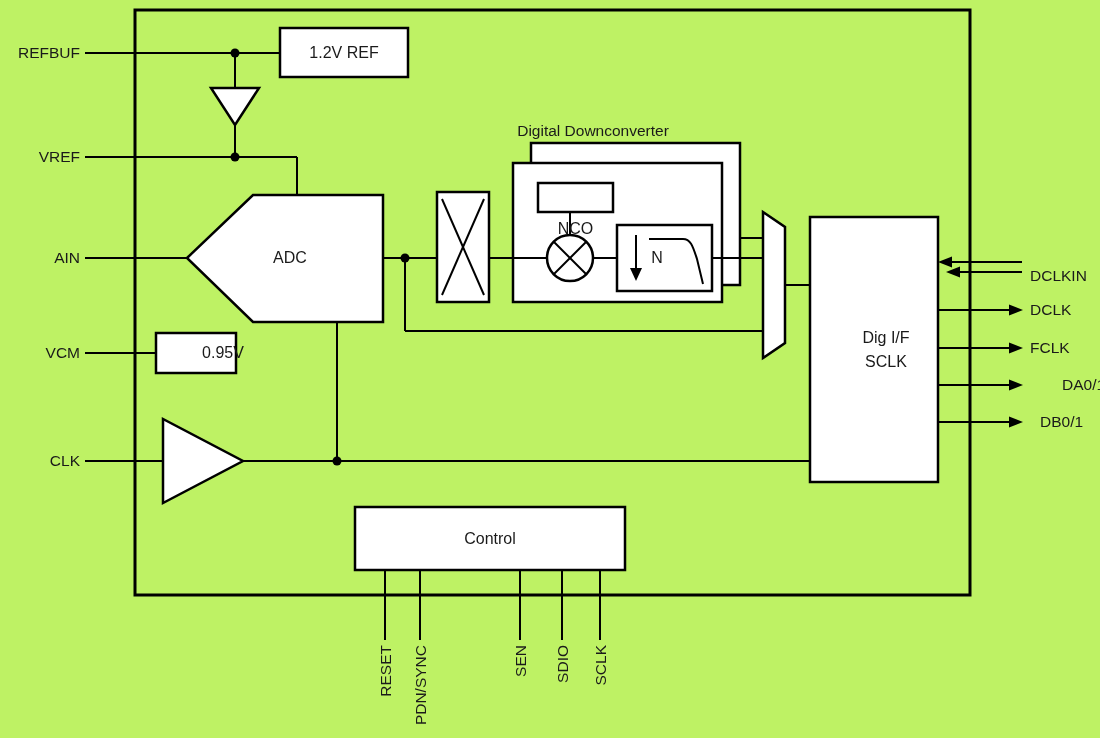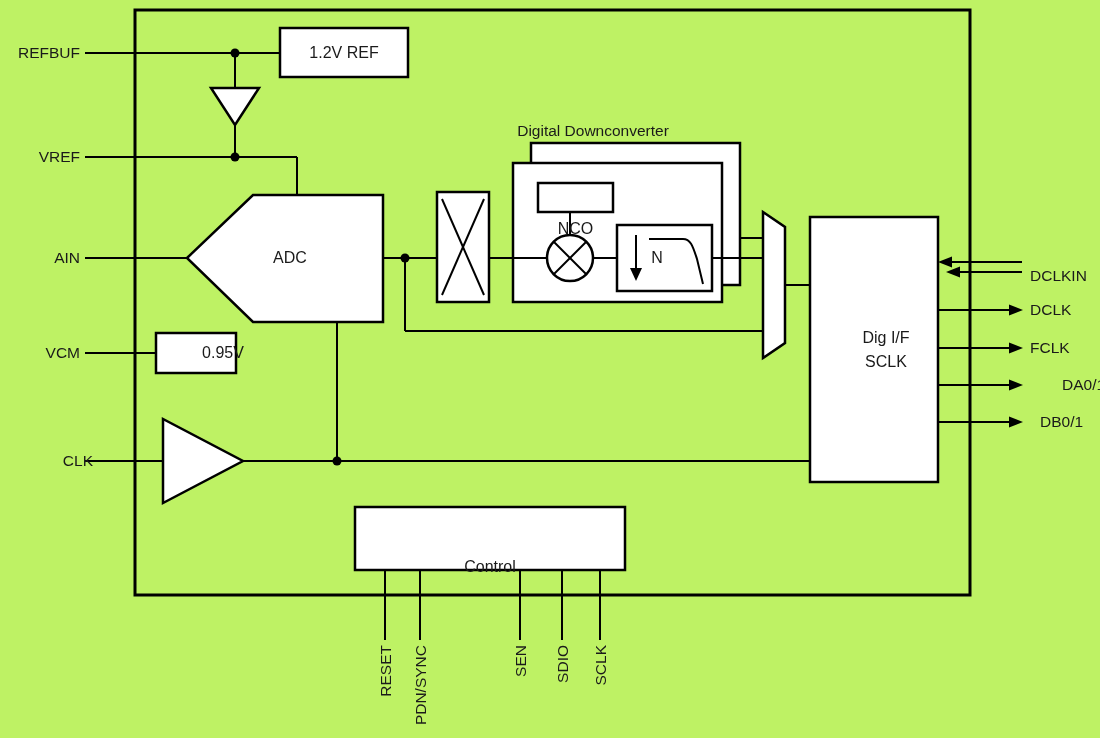--- a/index.html
+++ b/index.html
@@ -106,21 +106,21 @@
     <circle cx="235" cy="53" r="4.5" class="dot"></circle>
     <circle cx="235" cy="157" r="4.5" class="dot"></circle>
     <circle cx="405" cy="258" r="4.5" class="dot"></circle>
     <circle cx="337" cy="461" r="4.5" class="dot"></circle>
   </svg>
 
   <div class="lbl right" style="left:0px;top:44px;width:80px;">REFBUF</div>
   <div class="lbl right" style="left:0px;top:148px;width:80px;">VREF</div>
   <div class="lbl right" style="left:0px;top:249px;width:80px;">AIN</div>
   <div class="lbl right" style="left:0px;top:344px;width:80px;">VCM</div>
-  <div class="lbl right" style="left:0px;top:452px;width:80px;margin-left:13px;">CLK</div>
+  <div class="lbl right" style="left:0px;top:452px;width:80px;">CLK</div>
 
   <div class="lbl" style="left:1030px;top:267px;">DCLKIN</div>
   <div class="lbl" style="left:1030px;top:301px;">DCLK</div>
   <div class="lbl" style="left:1030px;top:339px;text-align:center;">FCLK</div>
   <div class="lbl" style="left:1030px;top:376px;margin-left:32px;">DA0/1</div>
   <div class="lbl" style="left:1040px;top:413px;">DB0/1</div>
 
   <div class="vlabel" style="left:377px;top:645px;">RESET</div>
   <div class="vlabel" style="left:412px;top:645px;">PDN/SYNC</div>
   <div class="vlabel" style="left:512px;top:645px;">SEN</div>
@@ -134,15 +134,15 @@
 
   <div class="lbl" style="left:480px;top:122px;width:226px;text-align:center;">Digital Downconverter</div>
   <div class="box-label" style="left:538px;top:183px;width:75px;height:29px;margin-top:31px;">NCO</div>
   <div class="box-label" style="left:646px;top:249px;width:22px;height:18px;">N</div>
 
   <div class="box-label col" style="left:810px;top:217px;width:128px;height:265px;padding-left:24px;">
     <span>Dig I/F</span>
     <span>SCLK</span>
   </div>
 
-  <div class="box-label" style="left:355px;top:535px;width:270px;height:63px;">Control</div>
+  <div class="box-label" style="left:355px;top:507px;width:270px;height:63px;">Control</div>
 
 </div>
 
 </body></html>

